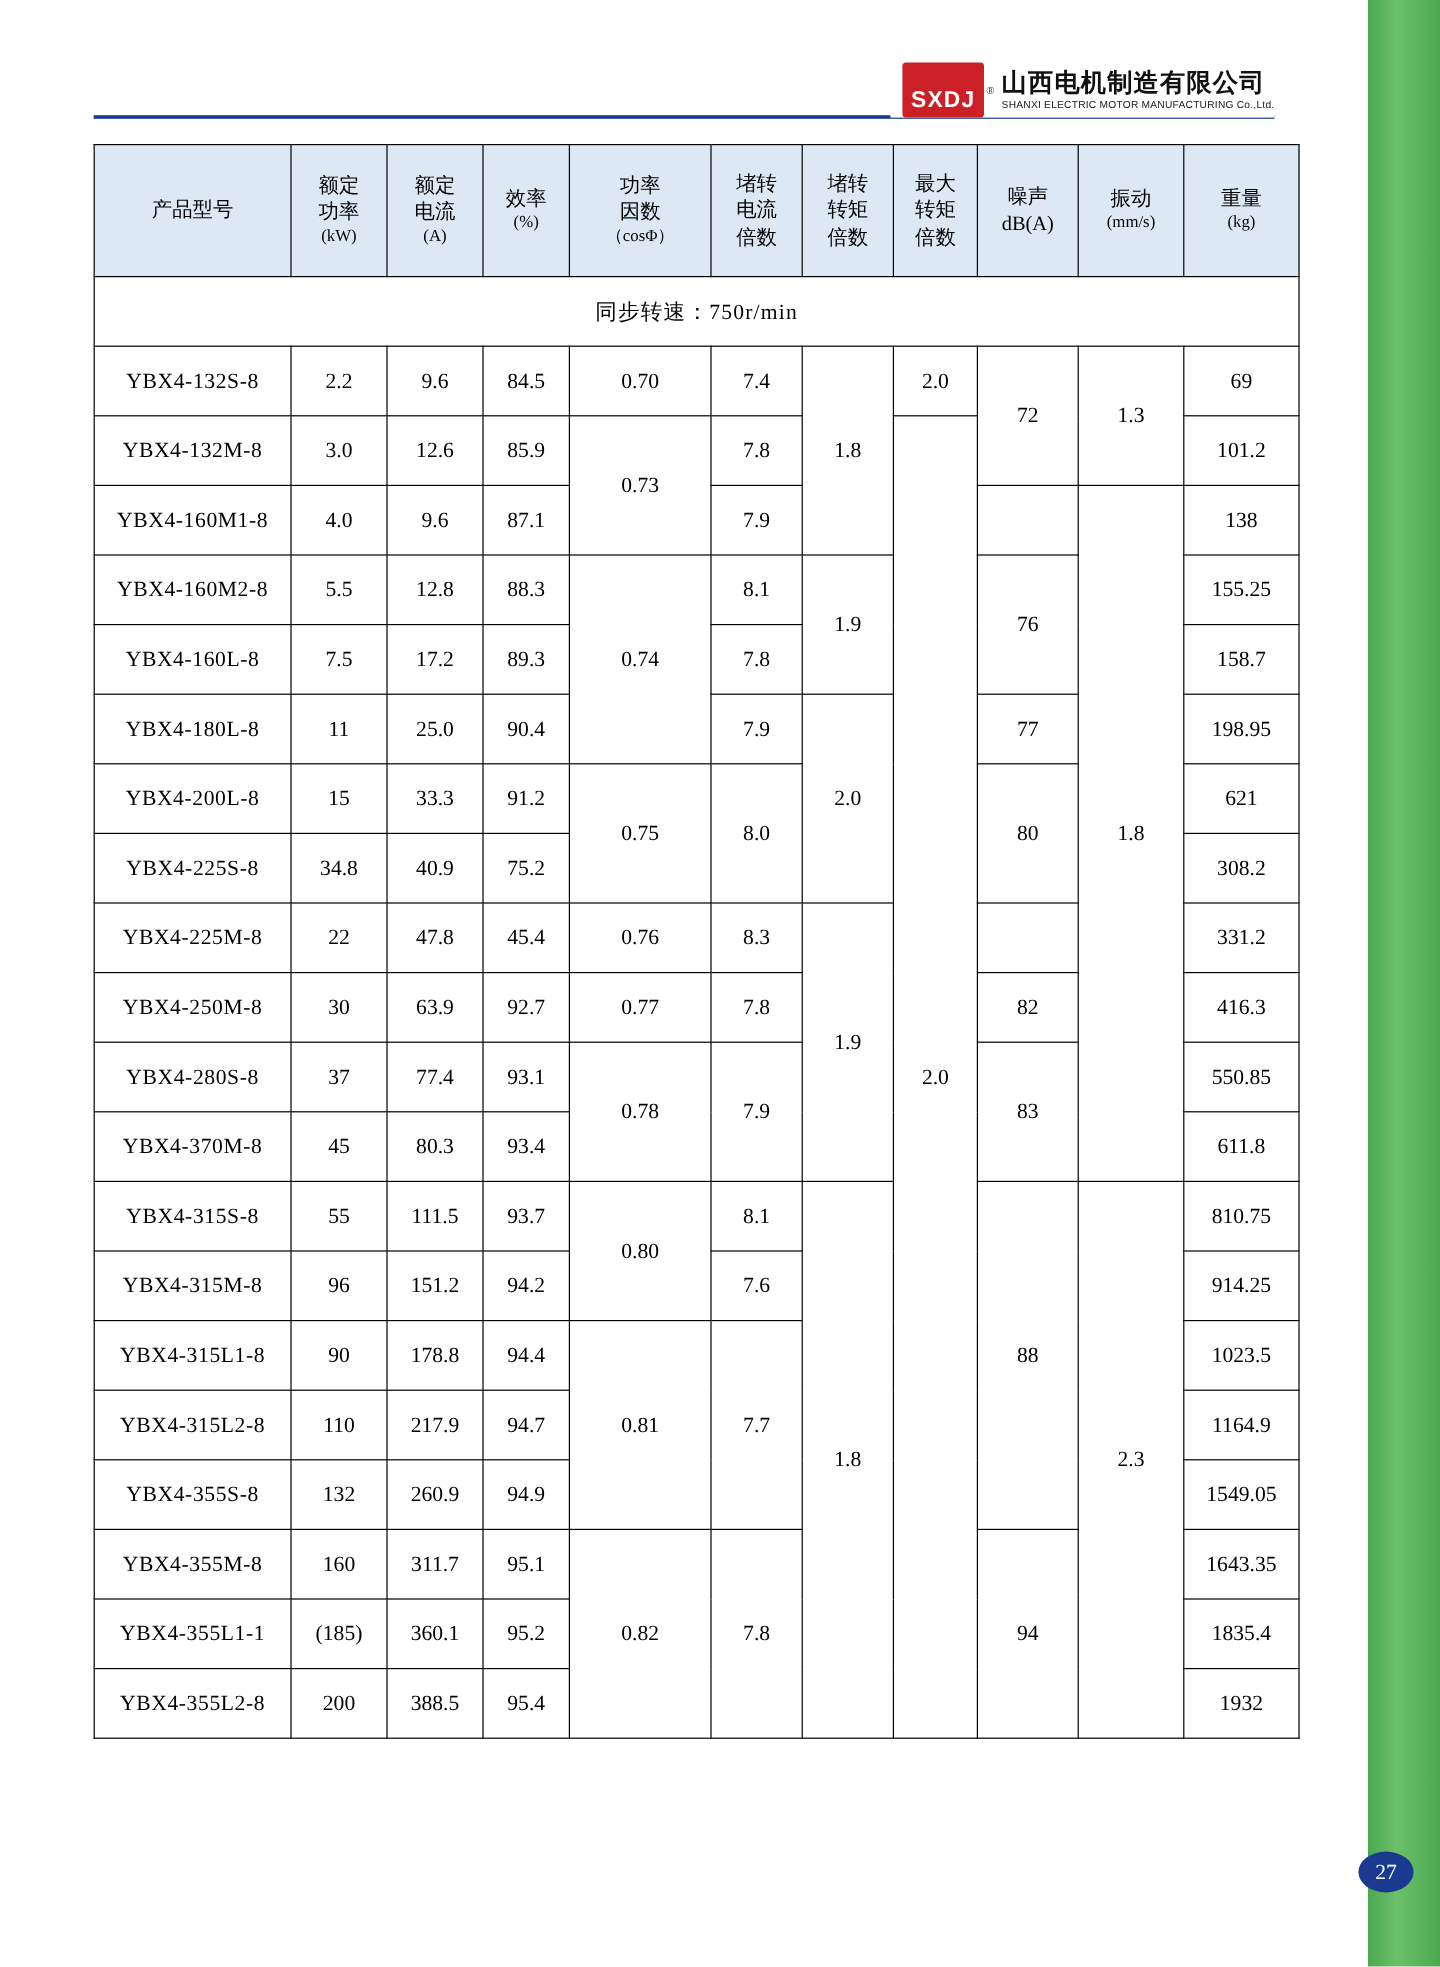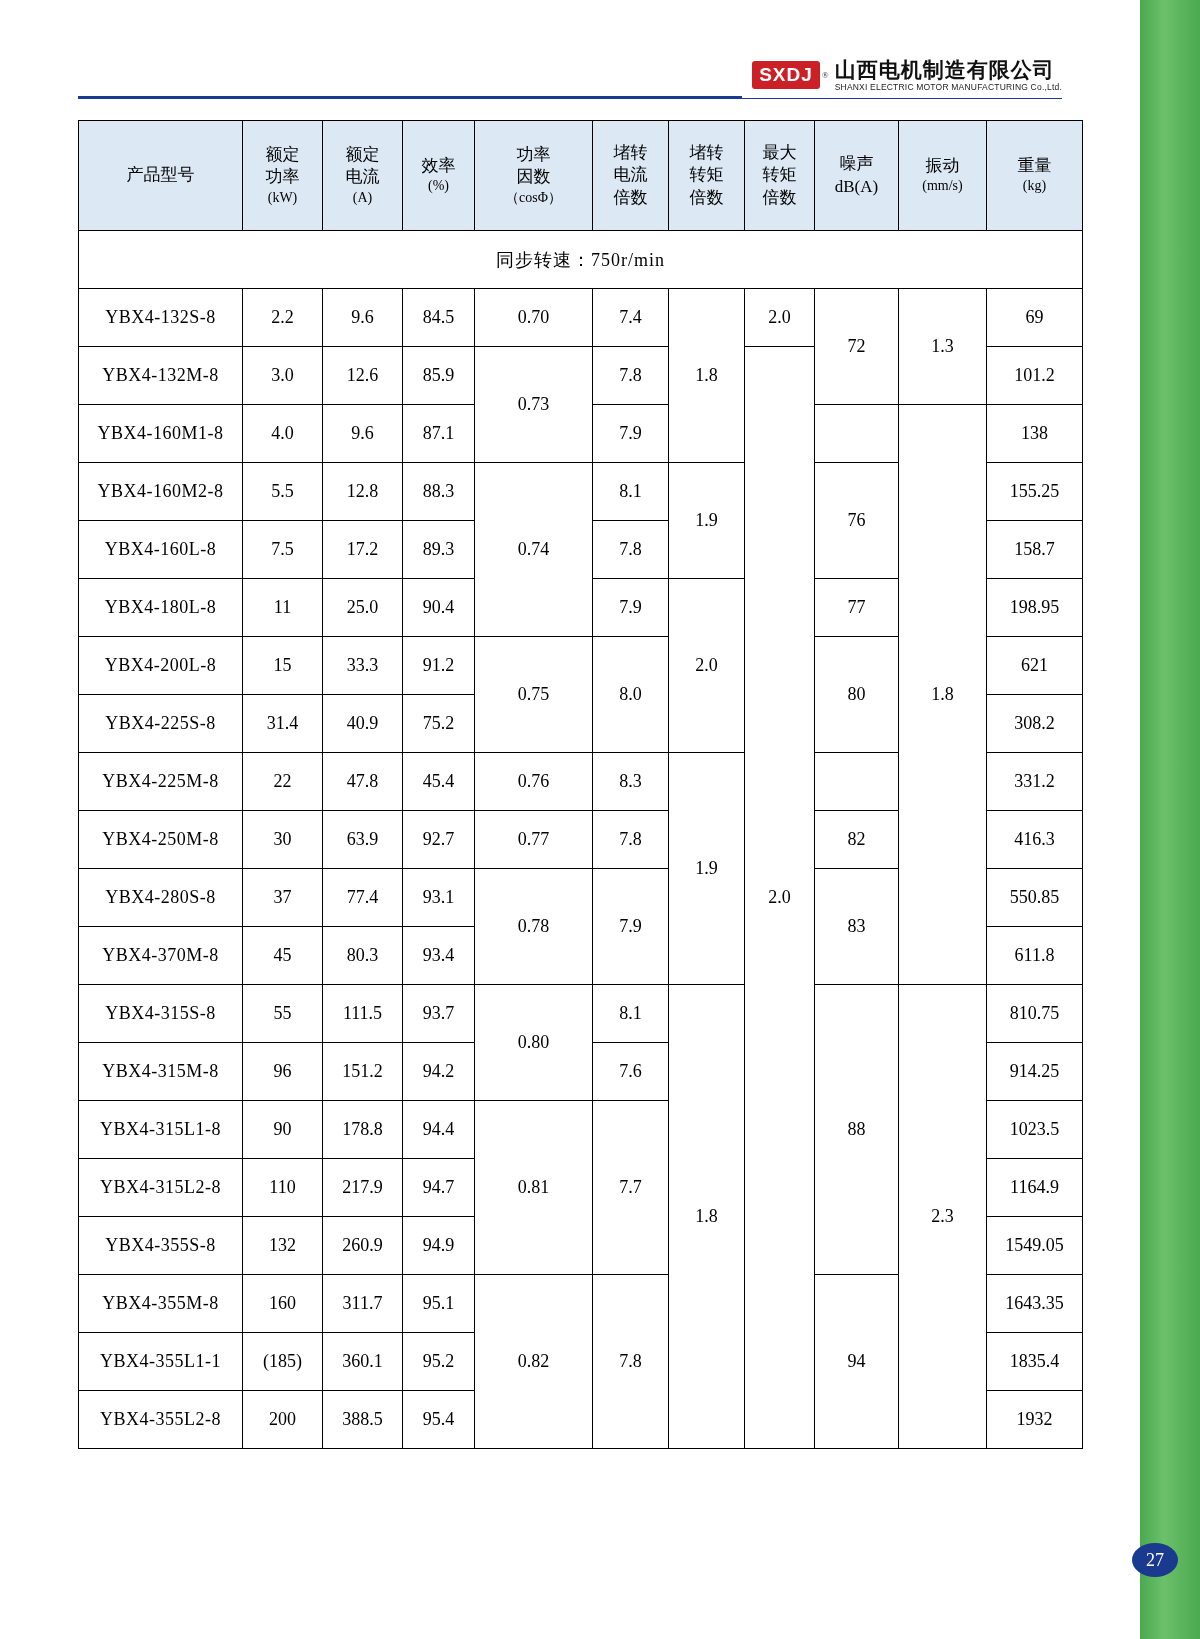--- a/index.html
+++ b/index.html
@@ -50,21 +50,21 @@
     padding-left: 10px;
   }
   .logo-mark {
     display: inline-block;
     background: #cc2027;
     color: #ffffff;
     font-family: "Liberation Sans", sans-serif;
     font-weight: bold;
     font-size: 19px;
     letter-spacing: 1px;
-    padding: 4px 7px 5px 7px;
+    padding: 22px 7px 5px 7px;
     border-radius: 3px;
     line-height: 1;
   }
   .logo-reg {
     font-size: 9px;
     color: #333;
     vertical-align: top;
     margin-left: 2px;
     margin-right: 6px;
   }
@@ -301,21 +301,21 @@
             <td>15</td>
             <td>33.3</td>
             <td>91.2</td>
             <td rowspan="2">0.75</td>
             <td rowspan="2">8.0</td>
             <td rowspan="2">80</td>
             <td>621</td>
           </tr>
           <tr>
             <td class="model">YBX4-225S-8</td>
-            <td>31.4</td>
+            <td>34.8</td>
             <td>40.9</td>
             <td>75.2</td>
             <td>308.2</td>
           </tr>
           <tr>
             <td class="model">YBX4-225M-8</td>
             <td>22</td>
             <td>47.8</td>
             <td>45.4</td>
             <td rowspan="1">0.76</td>

